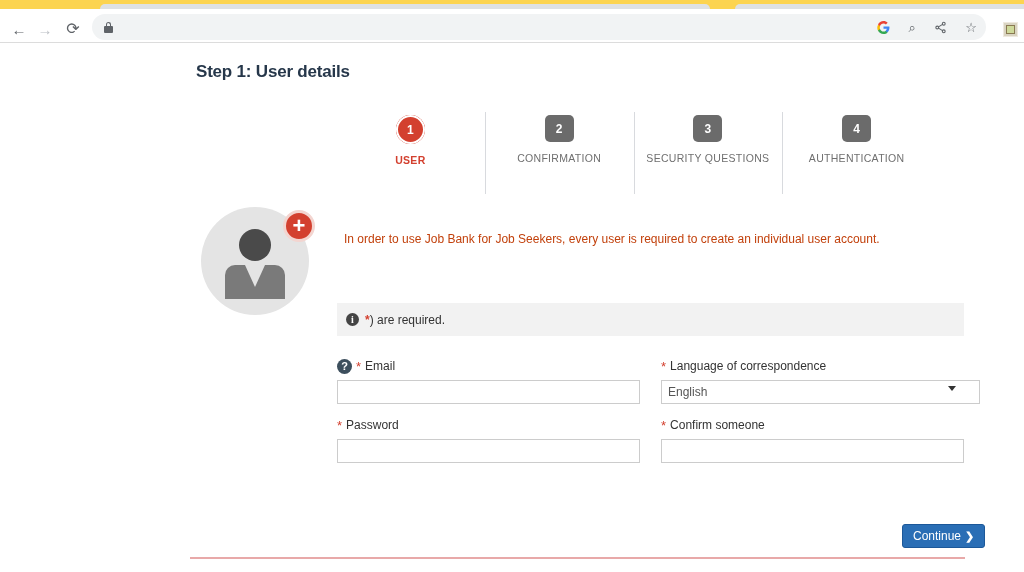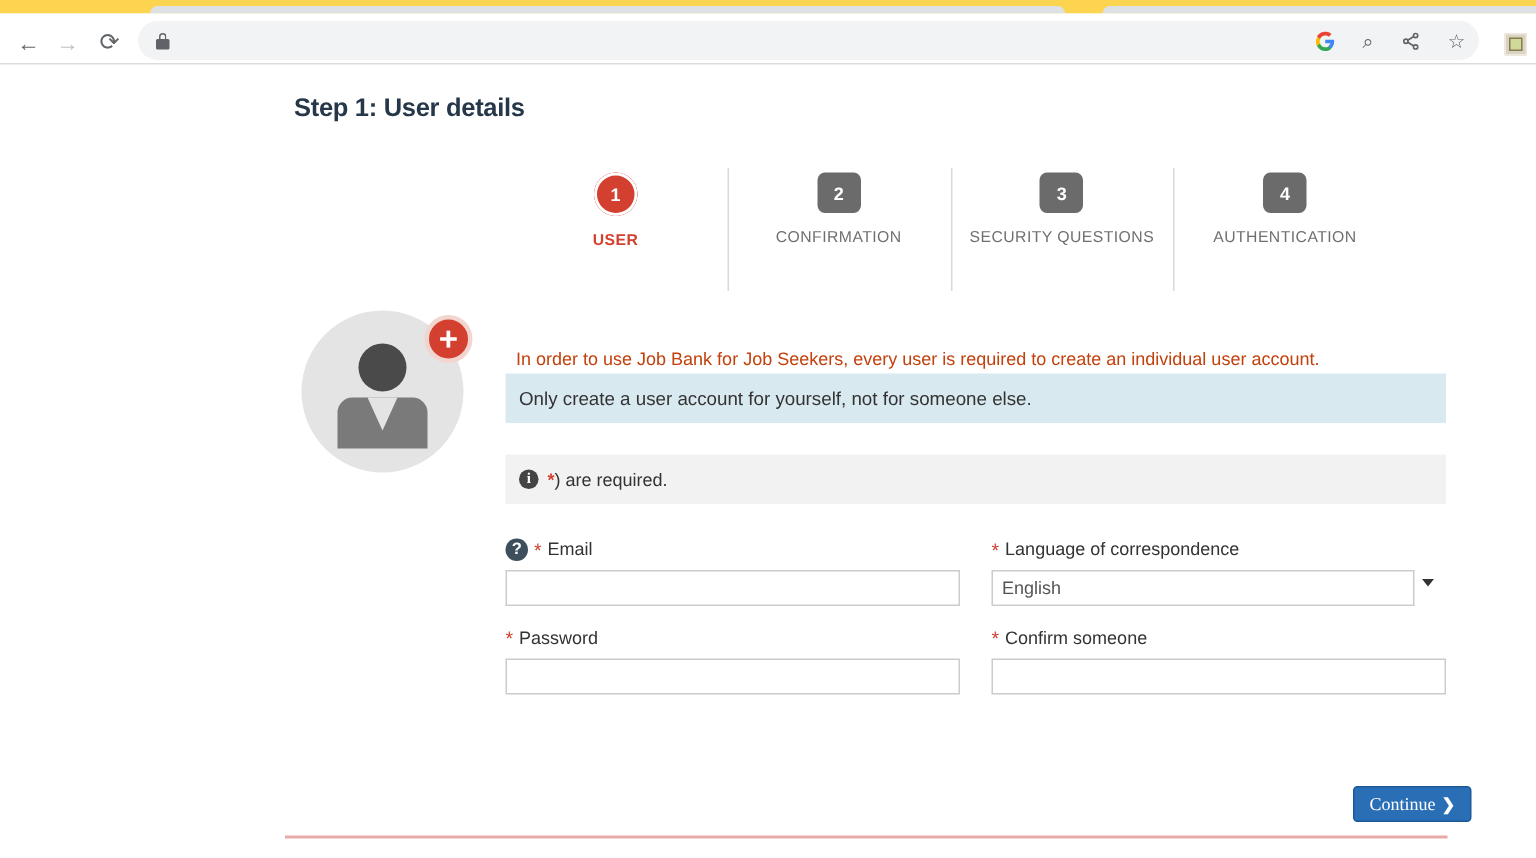--- a/index.html
+++ b/index.html
@@ -232,21 +232,21 @@
   .star { color: #d3402f; margin-right: 4px; font-size: 13px; line-height: 1; }
   .text-input {
     width: 303px; height: 24px;
     border: 1px solid #cccccc; background: #ffffff;
     font-family: "Liberation Sans", sans-serif;
     font-size: 12px; color: #333333;
     padding: 0 6px;
   }
   .select-wrap { position: relative; width: 303px; }
   .select-input {
-    width: 282px; height: 24px;
+    width: 319px; height: 24px;
     border: 1px solid #cccccc; background: #ffffff;
     font-family: "Liberation Sans", sans-serif;
     font-size: 12px; color: #555555;
     padding: 0 22px 0 6px;
     display: flex; align-items: center;
   }
   .chev {
     position: absolute; right: 8px; top: 6px;
     width: 0; height: 0;
     border-left: 4px solid transparent;
@@ -254,21 +254,21 @@
     border-top: 5px solid #333333;
   }
 
   
   .continue-btn {
     position: absolute; left: 706px; top: 480px;
     height: 24px; padding: 0 10px;
     background: #2a6eb5; border: 1px solid #1c5899;
     border-radius: 3px;
     color: #ffffff; font-size: 12px;
-    font-family: Liberation Serif, serif;
+    font-family: Liberation Sans, sans-serif;
     display: flex; align-items: center; gap: 4px;
     cursor: pointer;
   }
   .continue-btn .chevron { font-size: 11px; font-weight: 700; }
   .footer-rule {
     position: absolute; left: -6px; top: 513px;
     width: 775px; height: 2px; background: #e8a9a9;
   }
 </style>
 </head>
@@ -346,23 +346,20 @@
         <div class="head"></div>
         <div class="torso"></div>
         <div class="notch"></div>
         <div class="plus-badge">
           <span>+</span>
         </div>
       </div>
 
       <div class="intro">In order to use Job Bank for Job Seekers, every user is required to create an individual user account.</div>
 
-      <div class="notice-blue">
-        <span>Only create a user account for yourself, not for someone else.</span>
-      </div>
 
       <div class="notice-gray">
         <span class="info-icon">i</span>
           <span class="req-star">*</span>
           <span>) are required.</span>
       </div>
 
       <div class="form">
 
         <div class="form-row">

